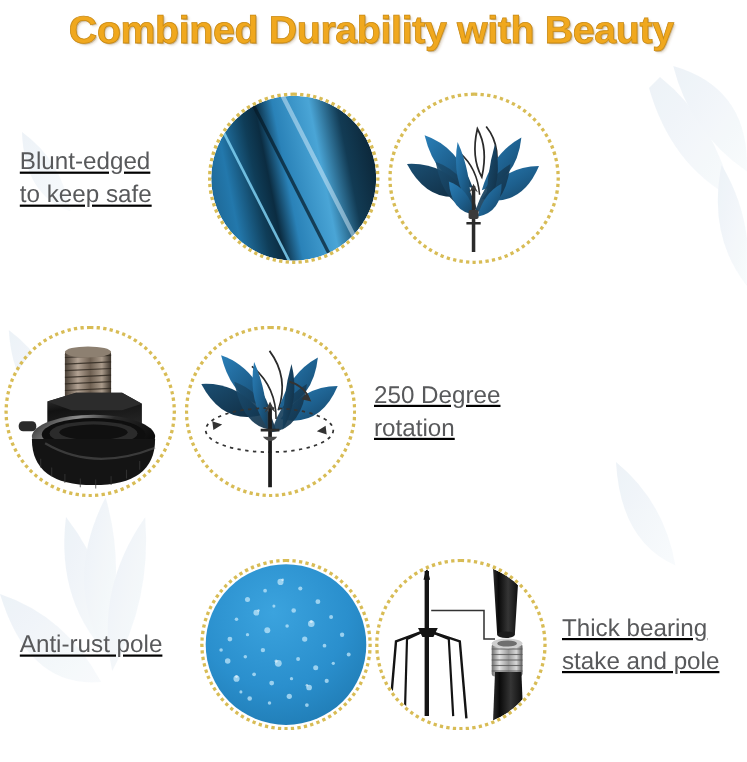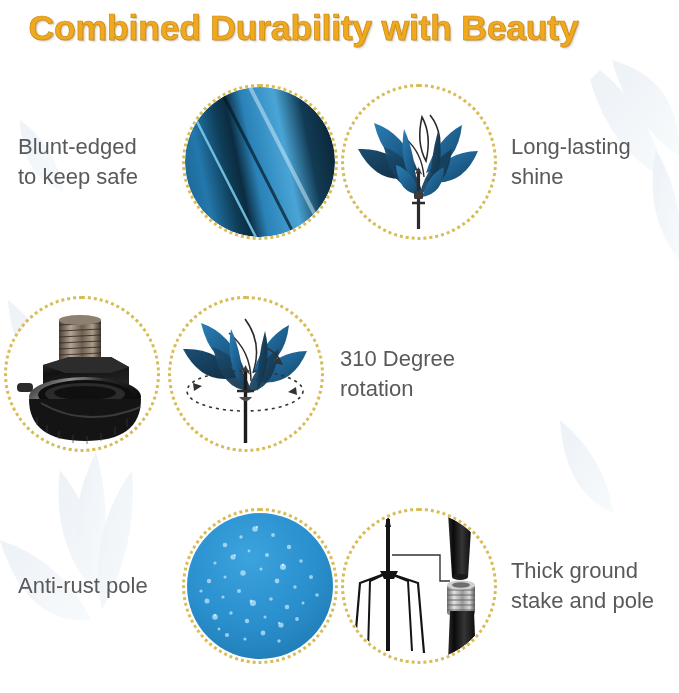--- a/index.html
+++ b/index.html
@@ -10,34 +10,34 @@
     position:relative;
     overflow:hidden;
   }
 
   
   #bg-watermark { position:absolute; inset:0; z-index:0; pointer-events:none; }
 
   
   .header {
     position:absolute; top:0; left:0; width:607px; height:56px;
-    z-index:5; display:flex; align-items:center; justify-content:center;
+    z-index:5; display:flex; align-items:center; justify-content:flex-end;
   }
   .header-title {
     font-size:35px; font-weight:bold; letter-spacing:-0.3px;
     color:#f0a81e;
     -webkit-text-stroke:0.7px #c98a14;
     text-shadow:1px 1px 0 rgba(120,80,10,.28), 2px 2px 2px rgba(120,80,10,.18);
     white-space:nowrap;
     transform:scaleX(1.02);
   }
 
   
   .rows { position:absolute; top:56px; left:0; width:679px; height:637px; z-index:3; }
-  .row { position:relative; width:679px; height:212px; display:flex; align-items:center; }
+  .row { position:relative; width:679px; height:212px; display:flex; align-items:center;text-decoration:underline; }
 
   .label {
     font-size:22px; line-height:30px; color:#58595b; white-space:pre-line;
   }
   .label.left  { width:185px; text-align:left;  padding-left:18px; }
   .label.right { width:185px; text-align:left;  padding-left:12px; }
 
   .media { width:164px; height:190px; position:relative; display:flex; align-items:center; justify-content:center; }
 
   .dotted-ring {
@@ -154,22 +154,20 @@
             <path d="M74.5 82 l0 60" stroke="#2b2b2b" stroke-width="3.2" fill="none"></path>
             <path d="M74.5 80 l-4 8 l4 -3 l4 3 Z" fill="#3a3a3a"></path>
             <rect x="70" y="104" width="9" height="8" rx="1.5" fill="#3a3a3a"></rect>
             <path d="M68 116 l13 0" stroke="#2b2b2b" stroke-width="2.4"></path>
           </g>
         </svg>
       </div>
       <div class="dotted-ring"></div>
     </div>
 
-    <div class="label right">Long-lasting
-shine</div>
   </div>
 
   <div class="row">
 
 
     <div class="media">
       <div class="clip-circle">
         <svg class="art" width="150" height="150" viewBox="0 0 150 150">
           <defs>
             <linearGradient id="thr" x1="0" y1="0" x2="1" y2="0">
@@ -263,21 +261,21 @@
             <path d="M74.5 70 l0 74" stroke="#1c1c1c" stroke-width="3.4" fill="none"></path>
             <path d="M74.5 66 l-5 10 l5 -4 l5 4 Z" fill="#3a3a3a"></path>
             <path d="M66 92 l17 0" stroke="#2b2b2b" stroke-width="2.6"></path>
             <path d="M68 98 q7 8 13 0" fill="#4a4a4a"></path>
           </g>
         </svg>
       </div>
       <div class="dotted-ring"></div>
     </div>
 
-    <div class="label right">310 Degree
+    <div class="label right">250 Degree
 rotation</div>
   </div>
 
   <div class="row">
 
     <div class="label left">Anti-rust pole</div>
 
     <div class="media">
       <div class="clip-circle">
         <svg class="art" width="150" height="150" viewBox="0 0 150 150">
@@ -394,17 +392,17 @@
             <ellipse cx="117" cy="74" rx="14" ry="4.6" fill="#cfcfcf"></ellipse>
             <ellipse cx="117" cy="74" rx="9" ry="2.8" fill="#6e6e6e"></ellipse>
 
             <path d="M106 100 L130 100 L132 150 L104 150 Z" fill="url(#pole)"></path>
           </g>
         </svg>
       </div>
       <div class="dotted-ring"></div>
     </div>
 
-    <div class="label right">Thick ground
+    <div class="label right">Thick bearing
 stake and pole</div>
   </div>
 
 </div>
 
 </body></html>

